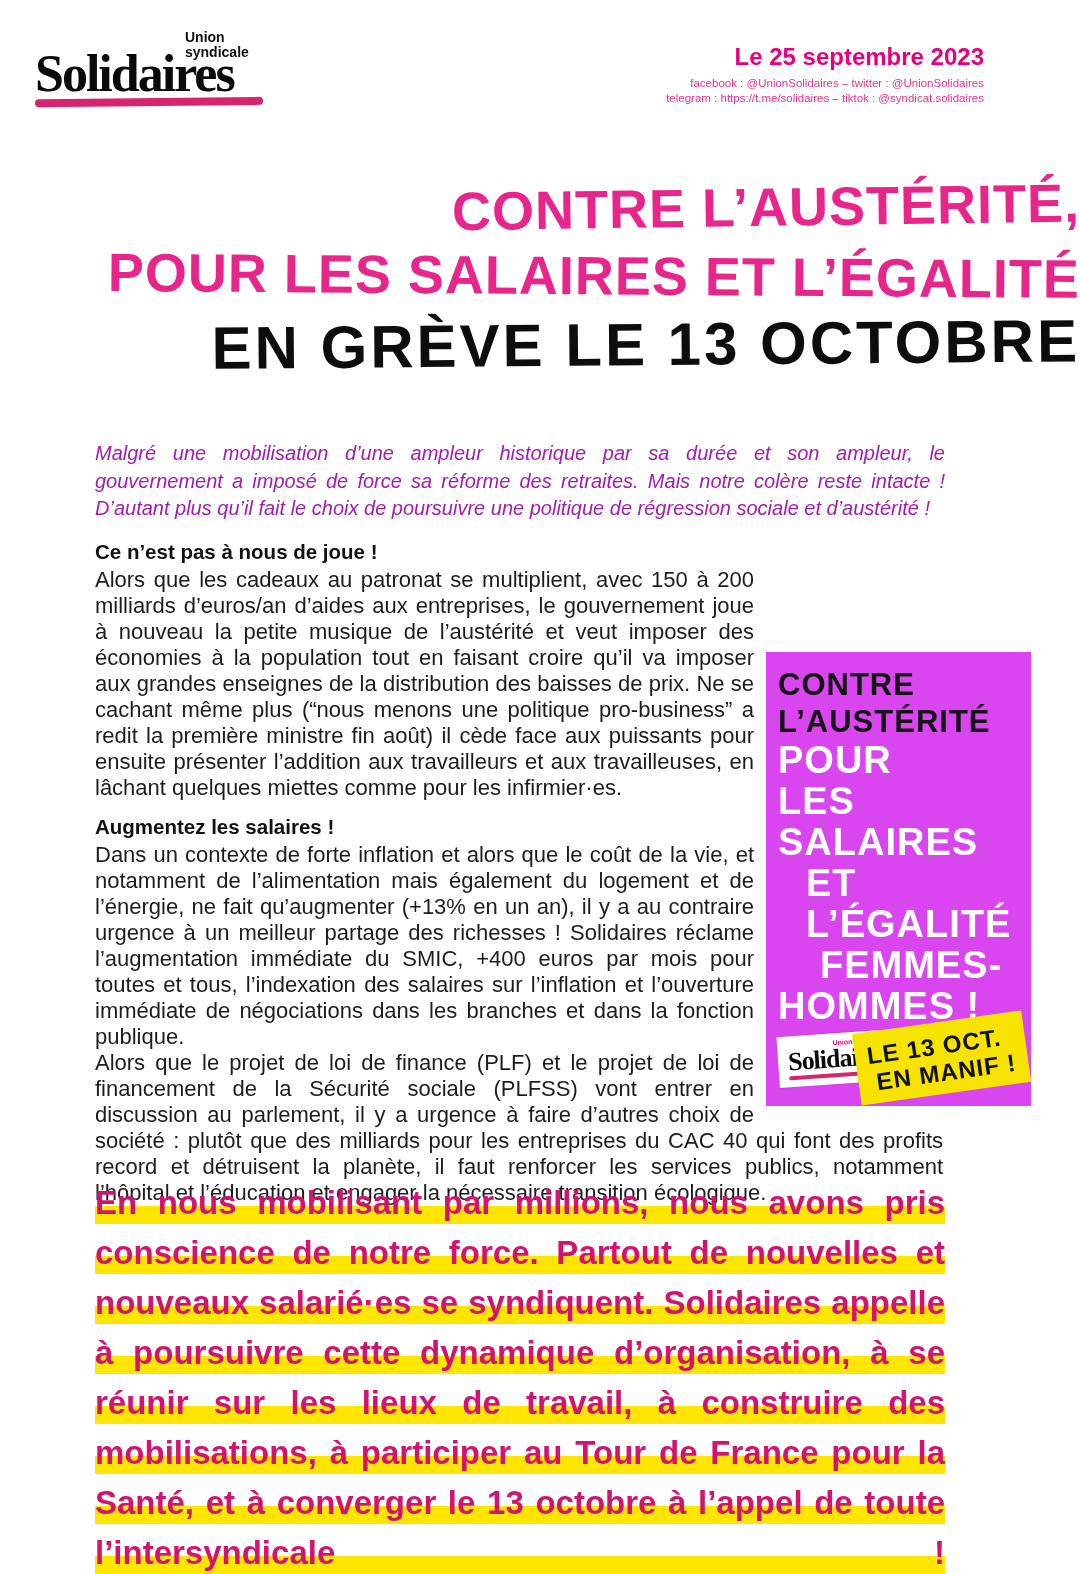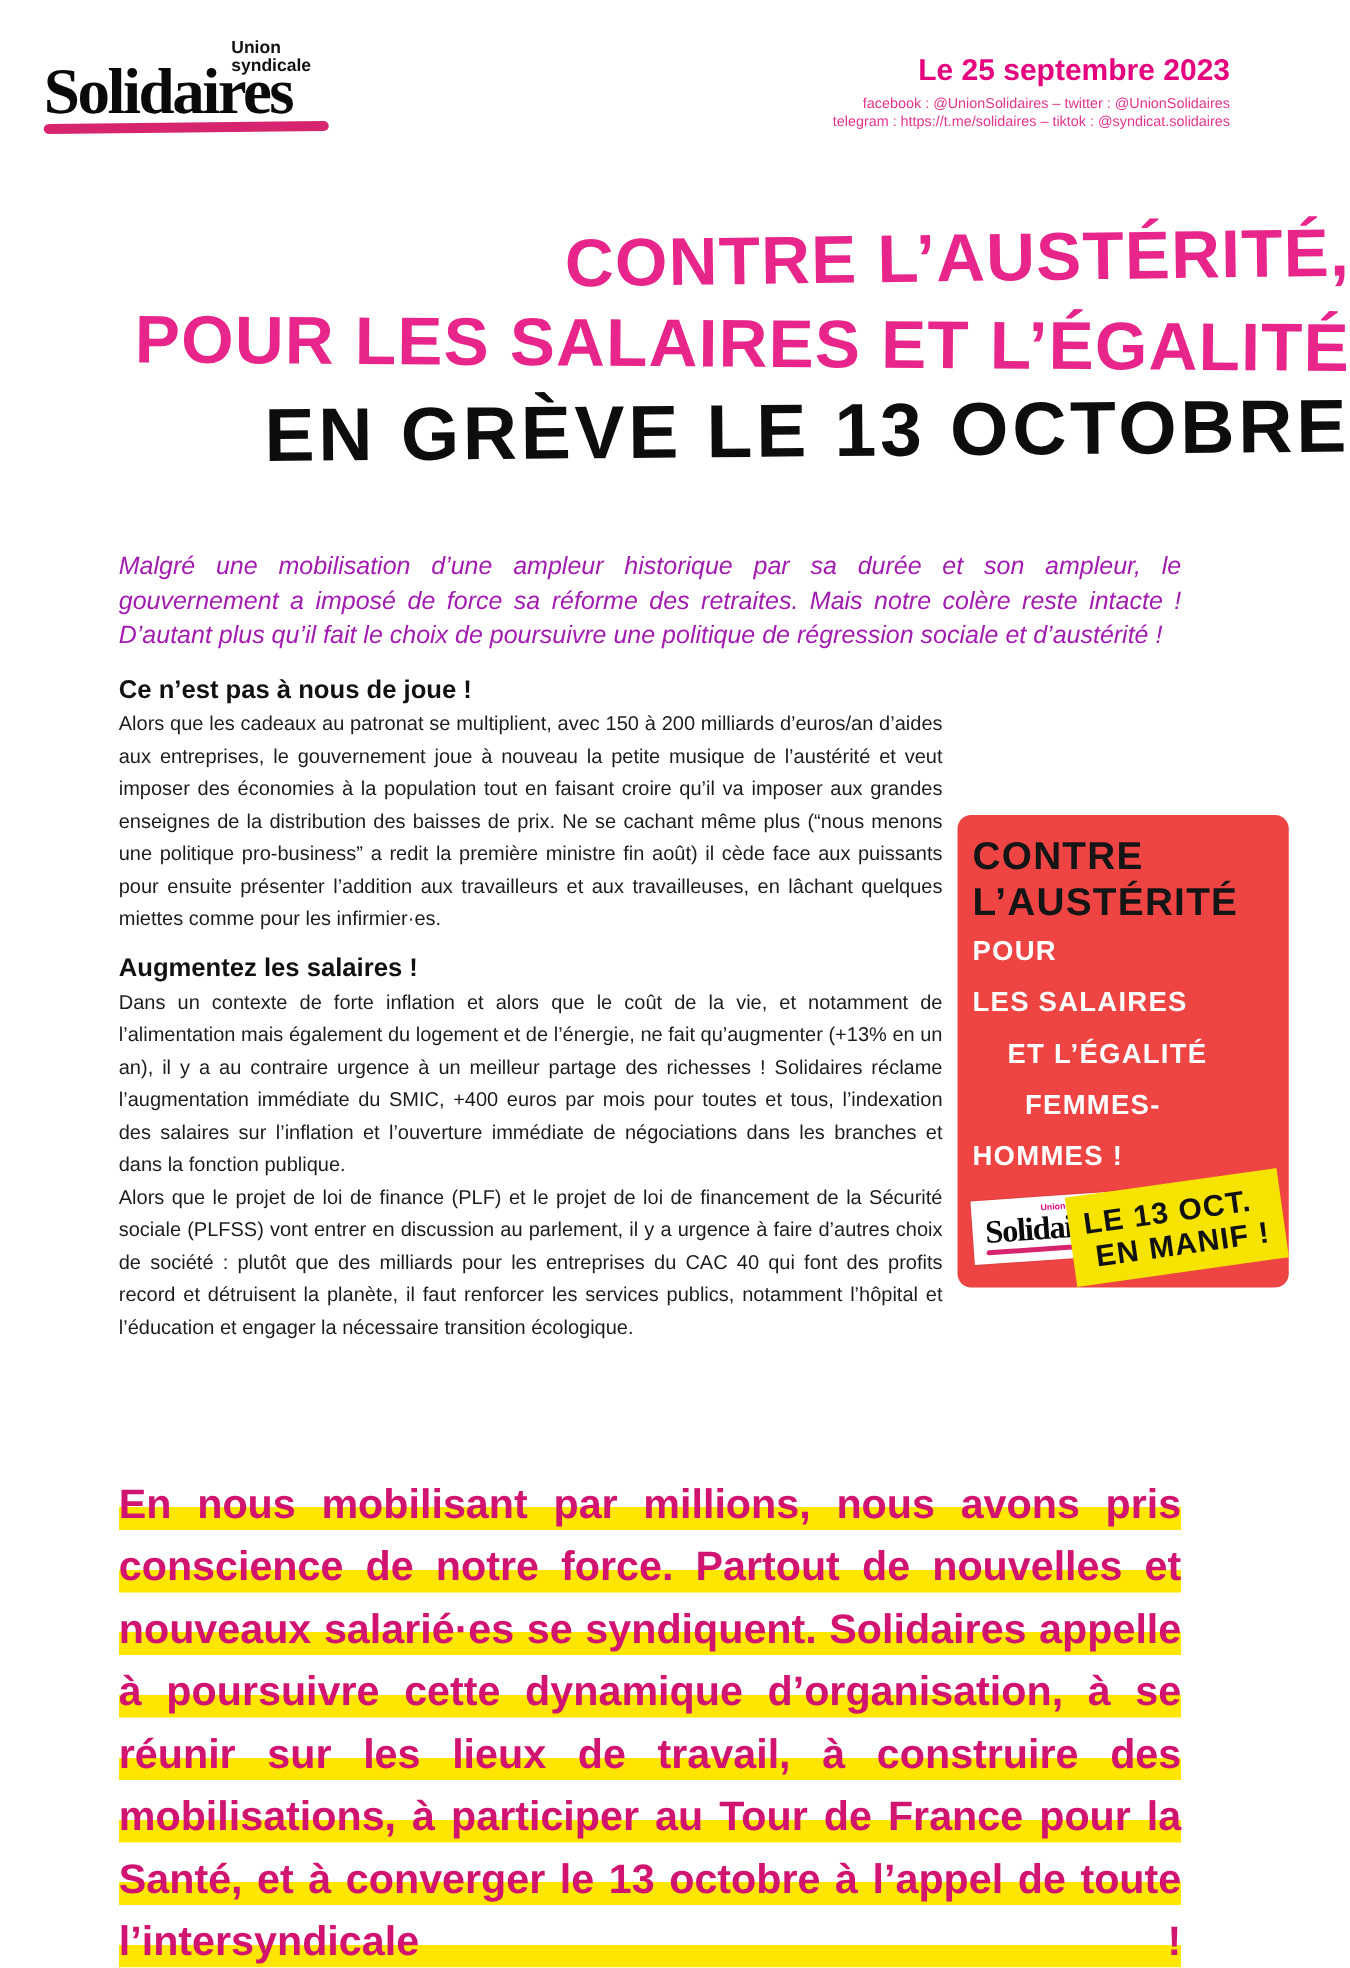--- a/index.html
+++ b/index.html
@@ -30,27 +30,27 @@
   .hl3 { font-size:60px; line-height:76px; color:#0d0d0d; letter-spacing:3px; transform:rotate(-0.5deg); }
 
   
   .intro { position:absolute; top:440px; left:95px; width:850px;
     font-style:italic; font-size:20px; line-height:27.5px; text-align:justify; color:#a21caf; }
 
   
   .content { position:absolute; top:540px; left:95px; width:848px; }
   .section-heading { font-size:20.5px; font-weight:bold; margin:14px 0 3px; color:#111; }
   .section-heading.first { margin-top:0; }
-  .section-body { font-size:16px; line-height:26px; text-align:justify; margin:0; }
+  .section-body { font-size:22px; line-height:26px; text-align:justify; margin:0; }
 
-  .poster { float:right; width:265px; height:378px;
-    margin:112px -88px 20px 12px; background:#ef4444; position:relative;border-radius:11px; }
+  .poster { float:right; width:265px; height:454px;
+    margin:112px -88px 20px 12px; background:#d946ef; position:relative; }
   .poster-inner { padding:14px 12px; }
   .p-black { font-weight:900; font-size:31px; line-height:37px; color:#151515; letter-spacing:1px; }
-  .p-white { font-weight:900; font-size:22px; line-height:41px; color:#ffffff; letter-spacing:1px; }
+  .p-white { font-weight:900; font-size:38px; line-height:41px; color:#ffffff; letter-spacing:1px; }
   .ind1 { padding-left:28px; }
   .ind2 { padding-left:42px; }
 
   .logo-chip { position:absolute; left:12px; bottom:22px; background:#ffffff;
     padding:6px 10px 7px; transform:rotate(-4deg); box-shadow:0 0 0 1px rgba(0,0,0,0.05); }
   .chip-tagline { font-size:7px; line-height:7px; color:#e5007d; text-align:right; font-weight:bold; }
   .chip-word { font-family:"Liberation Serif", serif; font-weight:bold;
     font-size:26px; line-height:26px; letter-spacing:-1px; color:#0a0a0a; }
   .chip-underline { height:4px; background:#d6246e; border-radius:2px; margin-top:1px; }
 

